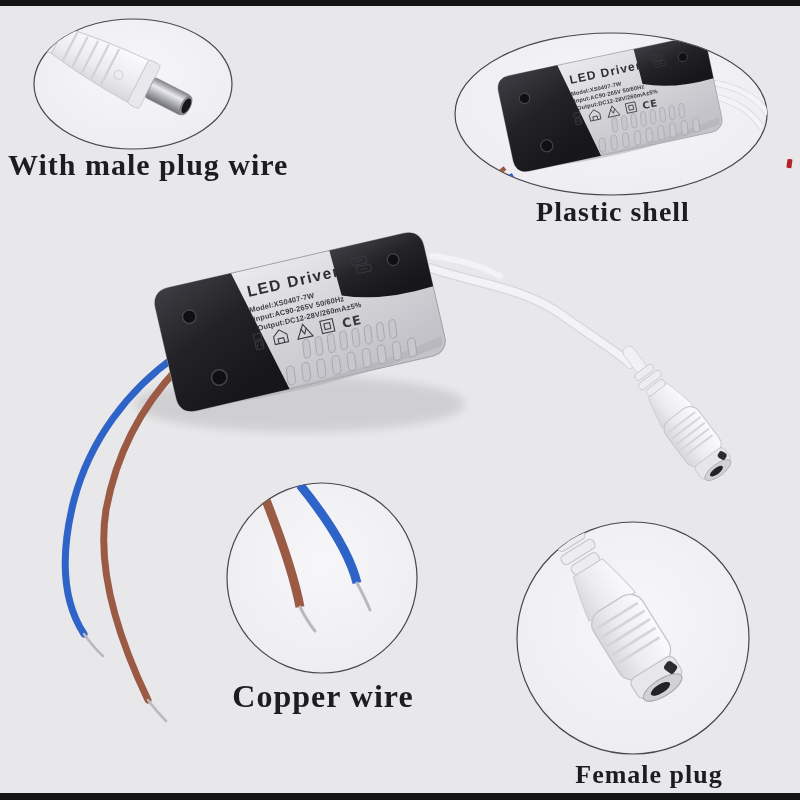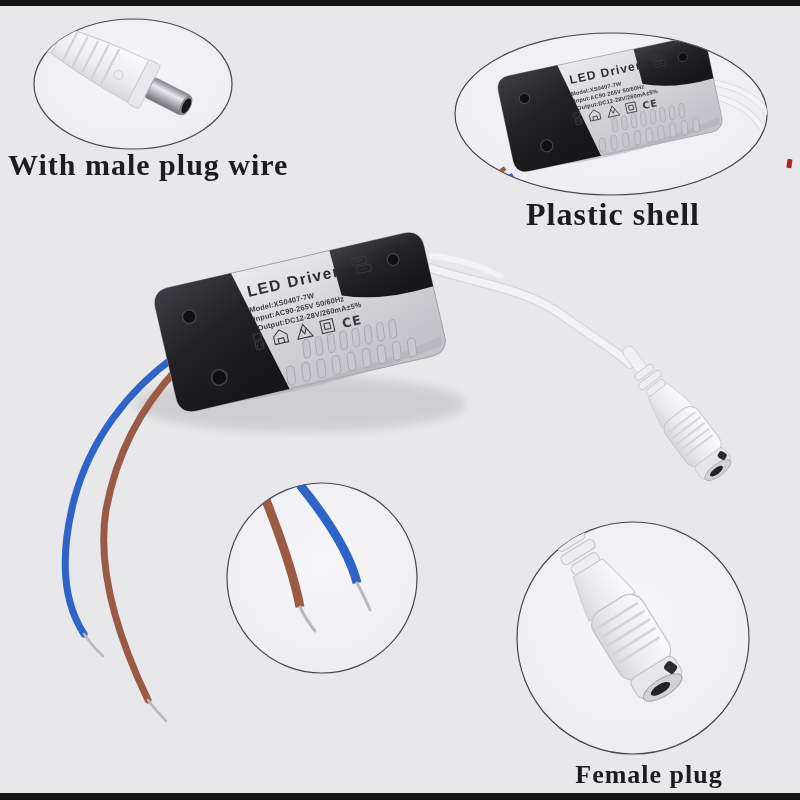--- a/index.html
+++ b/index.html
@@ -3,21 +3,21 @@
 <meta charset="utf-8">
 <style>
   html,body{margin:0;padding:0;background:#e8e7ea;}
   .stage{position:relative;width:800px;height:800px;overflow:hidden;
          font-family:"Liberation Serif",serif;background:#e8e7ea;}
   .stage svg{position:absolute;left:0;top:0;}
   .caption{position:absolute;font-weight:bold;color:#1d1d1f;
            letter-spacing:1px;white-space:nowrap;
            font-family:"Liberation Serif",serif;}
   .cap-male{left:8px;top:148px;font-size:30px;text-align:center;}
-  .cap-shell{left:480px;top:196px;width:266px;text-align:center;font-size:32px;}
+  .cap-shell{left:480px;top:196px;width:266px;text-align:center;font-size:28px;}
   .cap-copper{left:212px;top:678px;width:222px;text-align:center;font-size:32px;}
   .cap-female{left:533px;top:760px;width:232px;text-align:center;font-size:26px;}
   .drvTitle{font-family:"Liberation Sans",sans-serif;font-weight:bold;
             font-size:16px;fill:#2c2c31;letter-spacing:1.5px;}
   .drvSmall{font-family:"Liberation Sans",sans-serif;font-weight:bold;
             font-size:7.6px;fill:#3a3a40;letter-spacing:.2px;}
   .drvCE{font-family:"DejaVu Sans",sans-serif;font-weight:bold;
          font-size:13px;fill:#3a3a40;letter-spacing:1px;}
 </style>
 </head>
@@ -230,14 +230,15 @@
     <g clip-path="url(#clipBR)">
       <use href="#femalePlugSymbol" transform="translate(578,552) rotate(58) scale(1.7)"></use>
     </g>
   </g>
 
   <rect x="787" y="159" width="5" height="9" rx="1" fill="#b5222a" transform="rotate(8 789 163)"></rect>
 </svg>
 
 <div class="caption cap-male">With male plug wire</div>
 <div class="caption cap-shell">Plastic shell</div>
+<div class="caption cap-copper">Copper wire</div>
 <div class="caption cap-female">Female plug</div>
 </div>
 
 </body></html>

